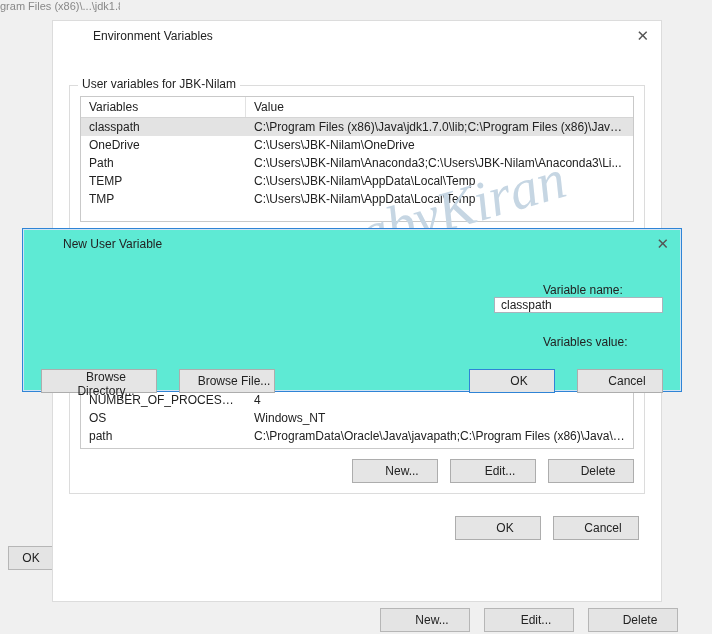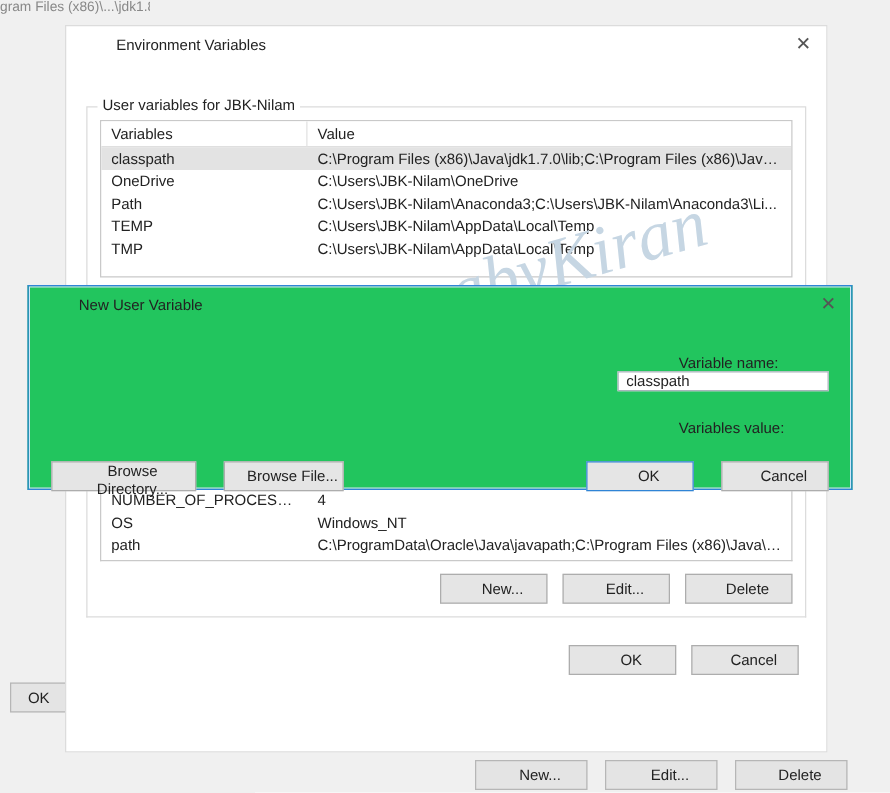--- a/index.html
+++ b/index.html
@@ -42,21 +42,21 @@
 
     .btn-row { display: flex; justify-content: flex-end; gap: 12px; margin-top: 10px; }
     .win-btn { width: 86px; height: 24px; background: #e5e5e5; border: 1px solid #adadad; font-size: 12px; padding-left: 14px; }
     .win-btn.primary { border-color: #2f84d6; }
 
     .bottom-row { display: flex; justify-content: flex-end; gap: 12px; margin-top: 22px; padding-right: 6px; }
 
     
     .new-var-dialog {
       position: absolute; left: 22px; top: 228px; width: 660px; height: 164px;
-      background: #22c55e; border: 1px solid #2f84d6;
+      background: #5eead4; border: 1px solid #2f84d6;
       box-shadow: 0 0 0 1px #cfe4f6 inset;
       z-index: 10;
     }
     .nv-body { padding: 10px 18px 12px 18px; }
     .form-row { display: flex; align-items: flex-end; margin-top: 22px; flex-direction: column; }
     .form-row:first-child { margin-top: 14px; }
     .form-row label { width: 120px; font-size: 12px; }
     .form-row input { flex: 1; height: 23px; padding: 0 6px; border: 1px solid #aab3bc; font-size: 12px; }
     .form-row input.focus { border: 1px solid #2f84d6; outline: none; }
     .nv-btn-row { display: flex; justify-content: space-between; margin-top: 20px; }

